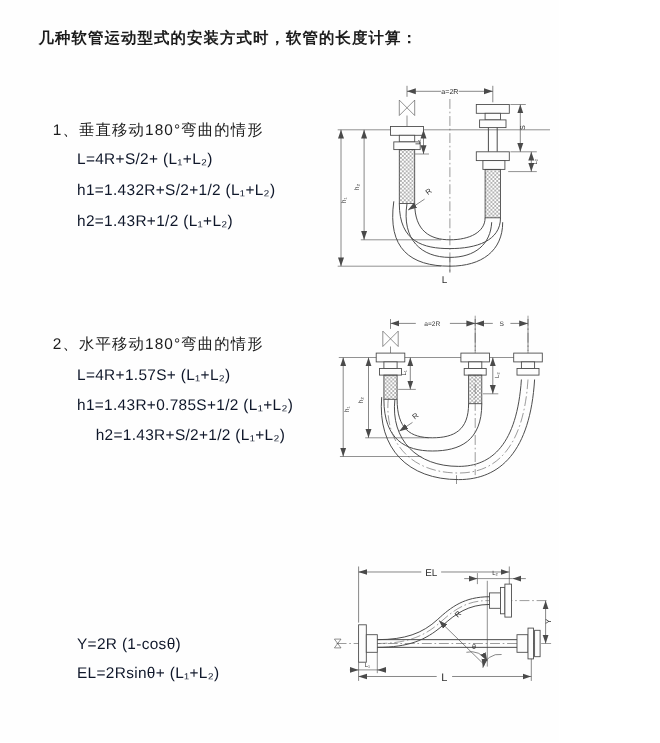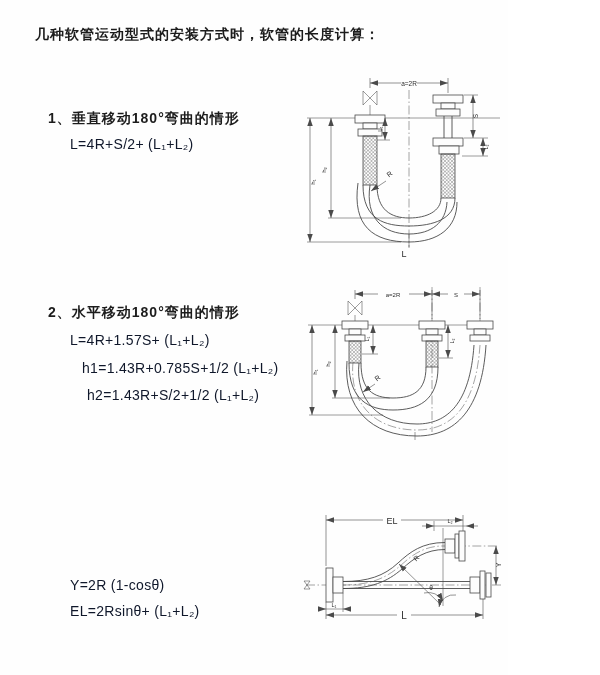--- a/index.html
+++ b/index.html
@@ -1,20 +1,20 @@
 <!DOCTYPE html>
 <html><head>
 <meta charset="utf-8">
 <style>
   *{box-sizing:border-box}
   html,body{margin:0;padding:0;background:#ffffff}
   .page{position:relative;width:508px;height:675px;background:#fefefe;overflow:hidden;
         font-family:"Liberation Sans","DejaVu Sans",sans-serif;color:#1c1c1c}
   .title{position:absolute;left:35px;top:26px;font-size:14px;font-weight:700;letter-spacing:1px;white-space:nowrap}
-  .sec-heading{position:absolute;font-size:14px;font-weight:700;letter-spacing:1px;white-space:nowrap}
+  .sec-heading{position:absolute;font-size:14px;font-weight:400;letter-spacing:1px;white-space:nowrap}
   .formula{position:absolute;font-size:14px;font-weight:400;letter-spacing:.3px;color:#0f172a;white-space:nowrap}
   svg.diagram{position:absolute}
   svg text{font-family:"Liberation Sans","DejaVu Sans",sans-serif;fill:#2e2e2e}
   .ln  {stroke:#4a4a4a;stroke-width:.9;fill:none}
   .thin{stroke:#4a4a4a;stroke-width:.55;fill:none}
   .dim {stroke:#4a4a4a;stroke-width:.6;fill:none}
   .cl  {stroke:#5a5a5a;stroke-width:.55;fill:none;stroke-dasharray:9 2.5 1.5 2.5}
   .fit {fill:#fdfdfd;stroke:#4a4a4a;stroke-width:.8}
   .braid{fill:url(#braidpat);stroke:#4a4a4a;stroke-width:.8}
   .hose{stroke:#4a4a4a;stroke-width:.9;fill:none}
@@ -32,20 +32,22 @@
       <marker id="arr" viewBox="0 0 10 8" markerWidth="8" markerHeight="6.5" refX="10" refY="4" orient="auto-start-reverse" markerUnits="userSpaceOnUse">
         <path d="M10,4 L0,0.6 L0,7.4 Z" fill="#4a4a4a"></path>
       </marker>
     </defs>
   </svg>
 
   <div class="title">几种软管运动型式的安装方式时，软管的长度计算：</div>
 
   <div class="sec-heading" style="left:48px;top:110px">1、垂直移动180°弯曲的情形</div>
   <div class="formula" style="left:70px;top:136px">L=4R+S/2+ (L₁+L₂)</div>
+  <div class="formula" style="left:70px;top:164px">h1=1.432R+S/2+1/2 (L₁+L₂)</div>
+  <div class="formula" style="left:70px;top:192px">h2=1.43R+1/2 (L₁+L₂)</div>
 
   <svg class="diagram" style="left:305px;top:70px" width="290" height="192" viewBox="0 0 290 192">
 
     <path class="cl" d="M104,20 V178"></path>
 
     <g>
       <path class="dim" d="M65,8 V18 M143,8 V23"></path>
       <path class="dim" d="M65,13 H96" marker-start="url(#arr)"></path>
       <path class="dim" d="M112,13 H143" marker-end="url(#arr)"></path>
       <text x="104" y="15.5" font-size="6.5" text-anchor="middle">a=2R</text>
@@ -116,21 +118,21 @@
     </g>
 
     <g>
       <path class="thin" d="M104,164 V177"></path>
       <text x="99" y="187" font-size="9" text-anchor="middle">L</text>
     </g>
   </svg>
 
   <div class="sec-heading" style="left:48px;top:304px">2、水平移动180°弯曲的情形</div>
   <div class="formula" style="left:70px;top:332px">L=4R+1.57S+ (L₁+L₂)</div>
-  <div class="formula" style="left:82px;top:360px">h1=1.43R+0.785S+1/2 (L₁+L₂)</div>
+  <div class="formula" style="left:70px;top:360px">h1=1.43R+0.785S+1/2 (L₁+L₂)</div>
   <div class="formula" style="left:87px;top:387px">h2=1.43R+S/2+1/2 (L₁+L₂)</div>
 
   <svg class="diagram" style="left:305px;top:282px" width="290" height="185" viewBox="0 0 290 185">
     <path class="cl" d="M127,5 V150"></path>
     <path class="cl" d="M175,5 V58"></path>
 
     <g>
       <path class="dim" d="M50,8 V17 M127,8 V37 M175,8 V37"></path>
       <path class="dim" d="M50,12 H73" marker-start="url(#arr)"></path>
       <path class="dim" d="M104,12 H127" marker-end="url(#arr)"></path>

